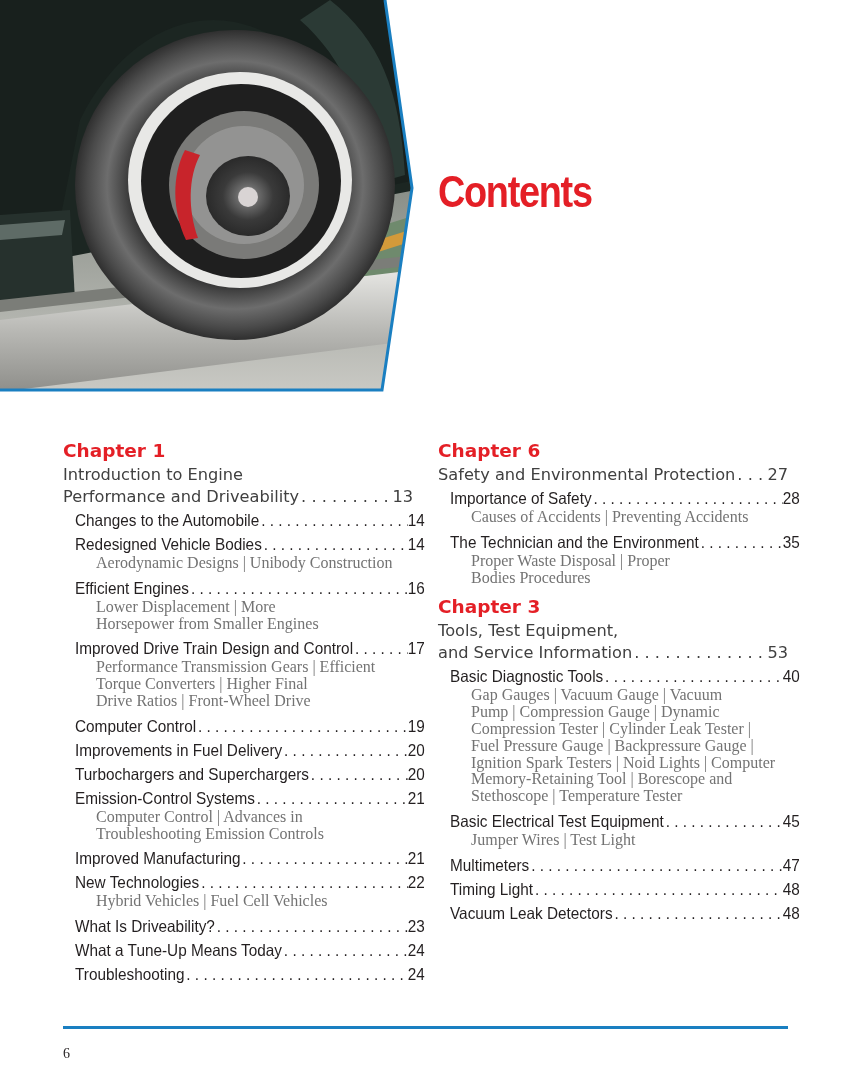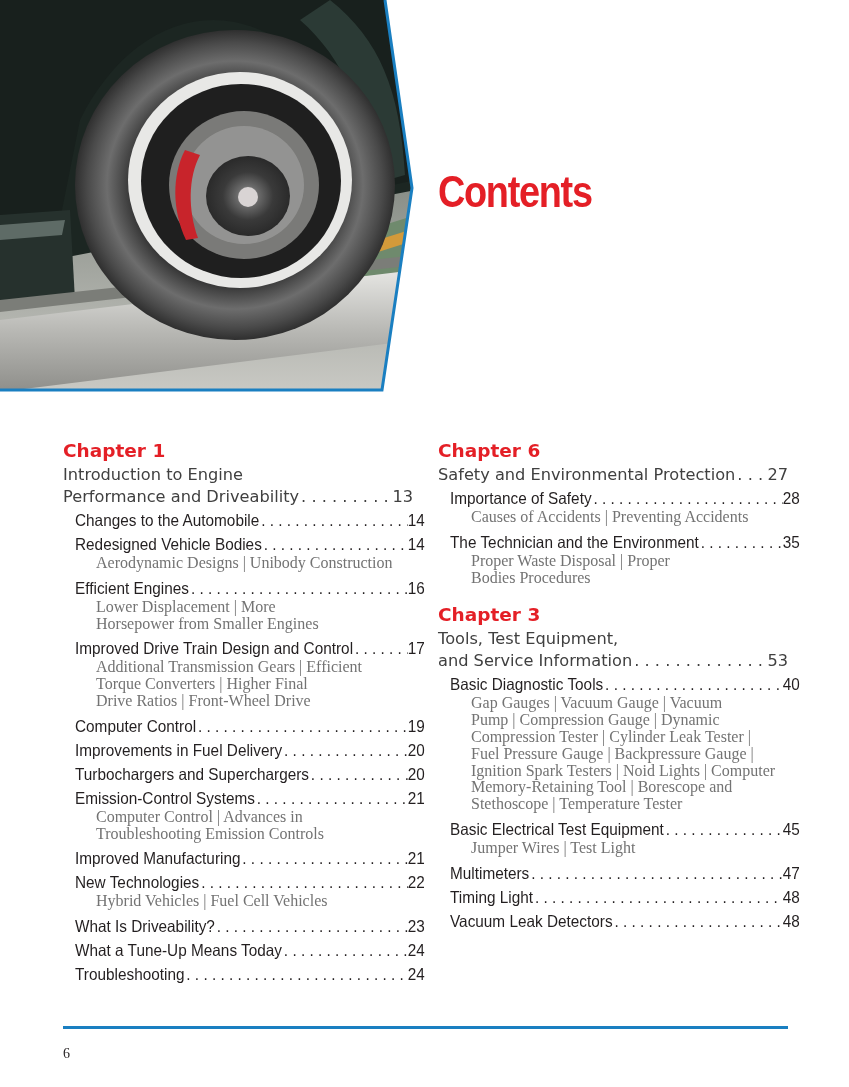--- a/index.html
+++ b/index.html
@@ -8,21 +8,21 @@
   .hero { position: absolute; left: 0; top: 0; width: 416px; height: 392px; }
   .hero svg { display: block; }
 
   .title { position: absolute; left: 438px; top: 166px; font-family: "Liberation Sans", sans-serif; font-weight: bold; font-size: 44px; color: #e41f26; letter-spacing: -1.5px; transform: scaleX(0.86); transform-origin: left center; line-height: 52px; }
 
   .col { position: absolute; top: 440px; width: 726px; }
   .col-left { left: 63px; width: 350px; }
   .col-right { left: 438px; width: 350px; }
 
   .chapter-label { font-family: "DejaVu Sans", sans-serif; font-weight: bold; color: #e41f26; font-size: 18.5px; line-height: 22px; margin-bottom: 2px; }
-  .chapter-block { margin-bottom: 18px; }
+  .chapter-block { margin-bottom: 10px; }
 
   .chapter-title { color: #404040; font-family: "DejaVu Sans", sans-serif; font-size: 16.2px; line-height: 22px; }
   .row { display: flex; align-items: baseline; white-space: nowrap; overflow: hidden; }
   .row .txt { flex: 0 0 auto; }
   .row .dots { flex: 1 1 auto; overflow: hidden; letter-spacing: 3.2px; padding: 0 2px; }
   .row .dots::before { content: ". . . . . . . . . . . . . . . . . . . . . . . . . . . . . . . . . . . . . . . . . . . . . . . . . . . . . . . ."; letter-spacing: 0; word-spacing: 0; white-space: nowrap; }
   .row .pg { flex: 0 0 auto; }
 
   .sec { font-family: "Liberation Sans", sans-serif; font-size: 16.5px; color: #231f20; line-height: 24px; margin-left: 12px; transform: scaleX(0.93); transform-origin: left; width: 107.5%; }
   .sub { font-family: Liberation Serif, serif; font-size: 16px; color: #737373; line-height: 16.8px; margin-left: 33px; margin-bottom: 4px; margin-top: -1px; }
@@ -128,21 +128,21 @@
         <div>Lower Displacement | More</div>
         <div>Horsepower from Smaller Engines</div>
       </div>
 
     <div class="sec row">
         <span class="txt">Improved Drive Train Design and Control</span>
         <span class="dots"></span>
         <span class="pg">17</span>
       </div>
     <div class="sub">
-        <div>Additional Transmission Gears | Efficient</div>
+        <div>Performance Transmission Gears | Efficient</div>
         <div>Torque Converters | Higher Final</div>
         <div>Drive Ratios | Front-Wheel Drive</div>
       </div>
 
     <div class="sec row">
         <span class="txt">Computer Control</span>
         <span class="dots"></span>
         <span class="pg">19</span>
       </div>
 

